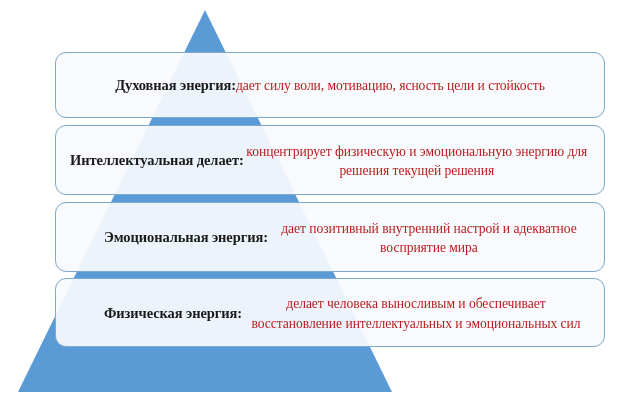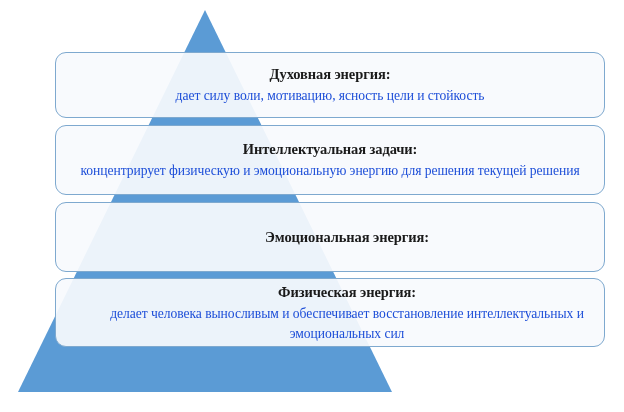--- a/index.html
+++ b/index.html
@@ -33,39 +33,38 @@
   
   .level-box {
     position: absolute;
     left: 55px;
     width: 550px;
     box-sizing: border-box;
     border: 1.3px solid #7ea9cf;
     border-radius: 11px;
     background: rgba(247, 250, 253, 0.93);
     display: flex;
-    flex-direction: column;
     align-items: center;
     justify-content: center;
     text-align: center;
     padding: 2px 14px;
   }
 
   .level-title {
     font-weight: bold;
     font-size: 14.5px;
     color: #1a1a1a;
     line-height: 1.38;
     letter-spacing: -0.1px;
     white-space: nowrap;
   }
 
   .level-desc {
     font-size: 13.6px;
-    color: #1d4ed8;
+    color: #b91c1c;
     line-height: 1.4;
     letter-spacing: -0.05px;
     margin-top: 2px;
     max-width: 528px;
   }
 
   
   #box-spiritual     { top: 52px;  height: 66px; }
   #box-intellectual  { top: 125px; height: 70px; }
   #box-emotional     { top: 202px; height: 70px; padding-left: 48px; }
@@ -79,26 +78,27 @@
   <svg id="pyramid-layer" viewBox="0 0 624 412" width="624" height="412" aria-hidden="true">
     <polygon id="pyramid-poly" points="205,10 392,392 18,392" fill="#5B9BD5"></polygon>
   </svg>
 
   <div class="level-box" id="box-spiritual" style="border-color: rgb(126, 169, 207); border-radius: 11px;">
     <div class="level-title">Духовная энергия:</div>
     <div class="level-desc">дает силу воли, мотивацию, ясность цели и стойкость</div>
   </div>
 
   <div class="level-box" id="box-intellectual" style="border-color: rgb(126, 169, 207); border-radius: 11px;">
-    <div class="level-title">Интеллектуальная задачи:</div>
+    <div class="level-title">Интеллектуальная делает:</div>
     <div class="level-desc">концентрирует физическую и эмоциональную энергию для решения текущей решения</div>
   </div>
 
   <div class="level-box" id="box-emotional" style="border-color: rgb(126, 169, 207); border-radius: 11px;">
     <div class="level-title">Эмоциональная энергия:</div>
+    <div class="level-desc">дает позитивный внутренний настрой и адекватное восприятие мира</div>
   </div>
 
   <div class="level-box" id="box-physical" style="border-color: rgb(126, 169, 207); border-radius: 11px; padding-left: 48px;">
     <div class="level-title">Физическая энергия:</div>
     <div class="level-desc">делает человека выносливым и обеспечивает восстановление интеллектуальных и эмоциональных сил</div>
   </div>
 
 </div>
 
 </body></html>

